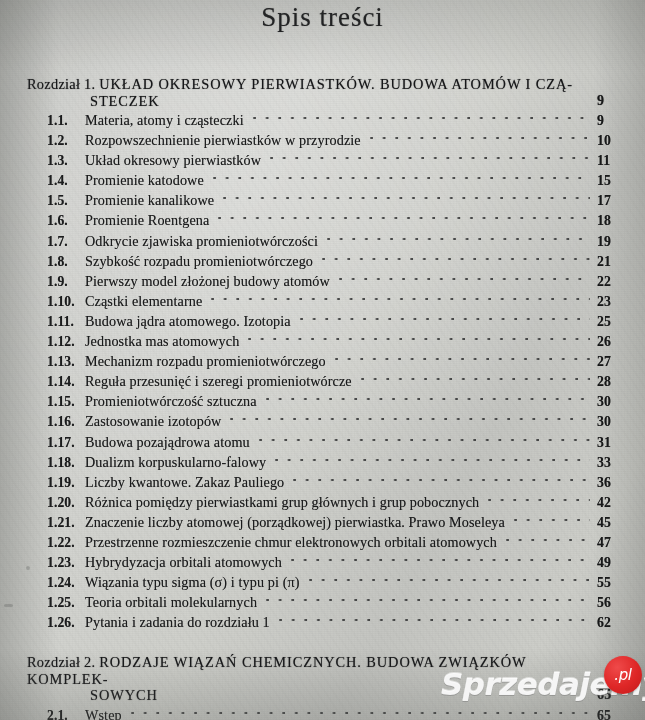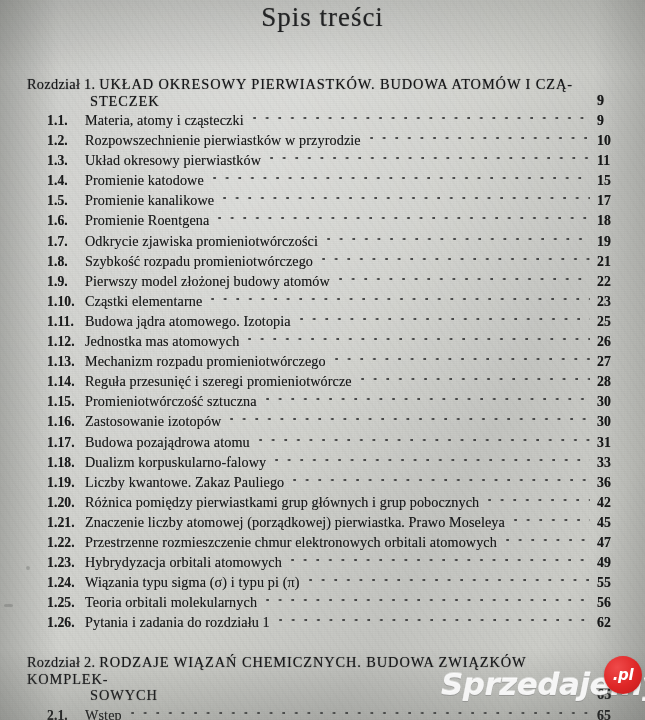--- a/index.html
+++ b/index.html
@@ -168,21 +168,21 @@
     box-shadow: 0 1px 2px rgba(0,0,0,0.25);
   }
   #wm-badge .badge-txt {
     position: absolute;
     inset: 0;
     display: flex;
     align-items: center;
     justify-content: center;
     font-family: "DejaVu Sans", "Liberation Sans", sans-serif;
     font-size: 15px;
-    font-weight: bold;
+    font-weight: normal;
     font-style: italic;
     color: #ffffff;
     letter-spacing: -0.4px;
   }
   
   .edge-mark {
     position: absolute;
     background: rgba(110,112,108,0.35);
     border-radius: 2px;
     pointer-events: none;

